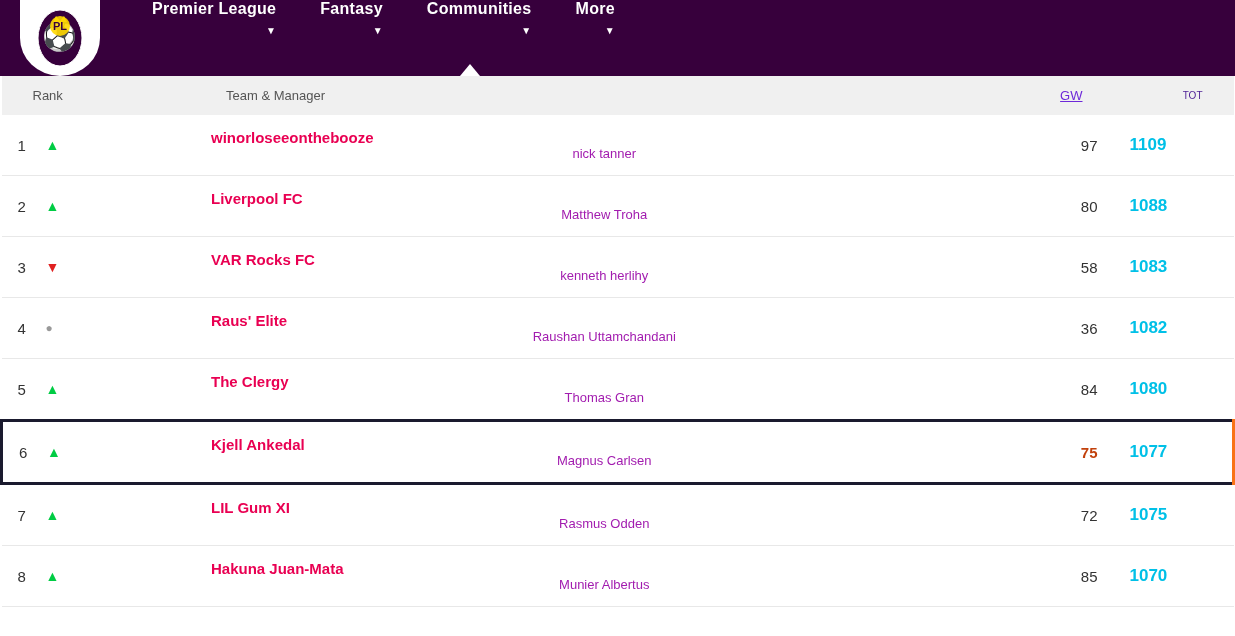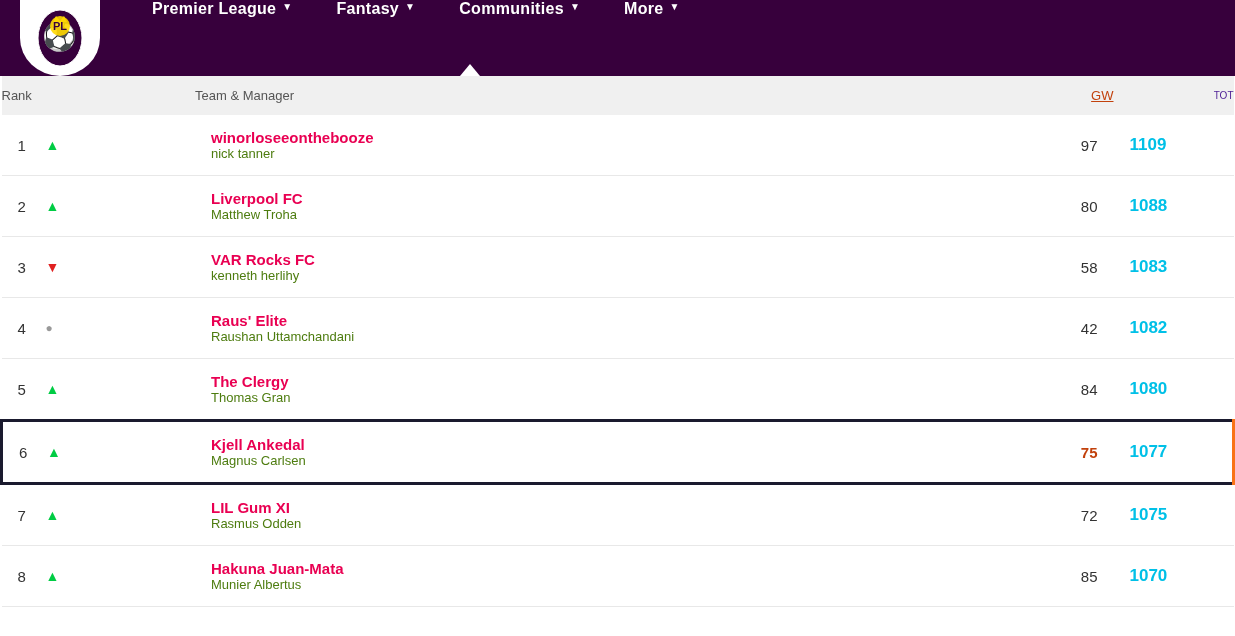--- a/index.html
+++ b/index.html
@@ -31,26 +31,27 @@
       gap: 0;
       flex: 1;
     }
     .nav-item {
       color: #fff;
       font-size: 16px;
       font-weight: bold;
       padding: 0 22px;
       height: 76px;
       display: flex;
-      align-items: flex-start;
+      align-items: flex-end;
       cursor: pointer;
       white-space: nowrap;
       letter-spacing: 0.3px;
       text-decoration: none;
       gap: 6px;
+      flex-direction: column;
     }
     .nav-arrow {
       font-size: 10px;
       margin-top: 1px;
     }
     .nav-fantasy-indicator {
       position: absolute;
       bottom: 0;
       left: 460px;
       width: 0;
@@ -66,36 +67,36 @@
       background: #fff;
     }
     table {
       width: 100%;
       border-collapse: collapse;
     }
     thead tr {
       background: #f0f0f0;
     }
     thead th {
-      padding: 12px 0;
+      padding: 12px 31px;
       font-size: 13px;
       color: #555;
       font-weight: normal;
       text-align: left;
     }
     thead th.gw-col, thead th.tot-col {
       text-align: right;
       min-width: 100px;
     }
     thead th.tot-col {
       color: #4c1d95;
       font-size: 10px;
     }
     thead th.gw-col {
-      color: #c2410c;
+      color: #6d28d9;
       text-decoration: underline;
     }
     tbody tr {
       border-bottom: 1px solid #e8e8e8;
     }
     td {
       padding: 14px 16px;
       vertical-align: middle;
     }
     .rank-cell {
@@ -123,23 +124,24 @@
       font-size: 12px;
     }
     .team-name {
       color: #e90052;
       font-size: 15px;
       font-weight: bold;
       display: block;
       text-decoration: none;
     }
     .manager-name {
-      color: #4d7c0f;
+      color: #a21caf;
       font-size: 13px;
       display: block;
+      text-align: center;
     }
     .gw-cell {
       text-align: right;
       font-size: 15px;
       color: #333;
       width: 100px;
     }
     .gw-highlighted {
       color: #c2410c;
       font-weight: bold;
@@ -262,21 +264,21 @@
           <td style="width: 160px;">
             <div class="rank-cell">
               <span class="rank-num">4</span>
               <span class="trend-neutral">●</span>
             </div>
           </td>
           <td>
             <span class="team-name">Raus' Elite</span>
             <span class="manager-name">Raushan Uttamchandani</span>
           </td>
-          <td class="gw-cell">42</td>
+          <td class="gw-cell">36</td>
           <td class="tot-cell">1082</td>
         </tr>
         <tr>
           <td style="width: 160px;">
             <div class="rank-cell">
               <span class="rank-num">5</span>
               <span class="trend-up">▲</span>
             </div>
           </td>
           <td>

